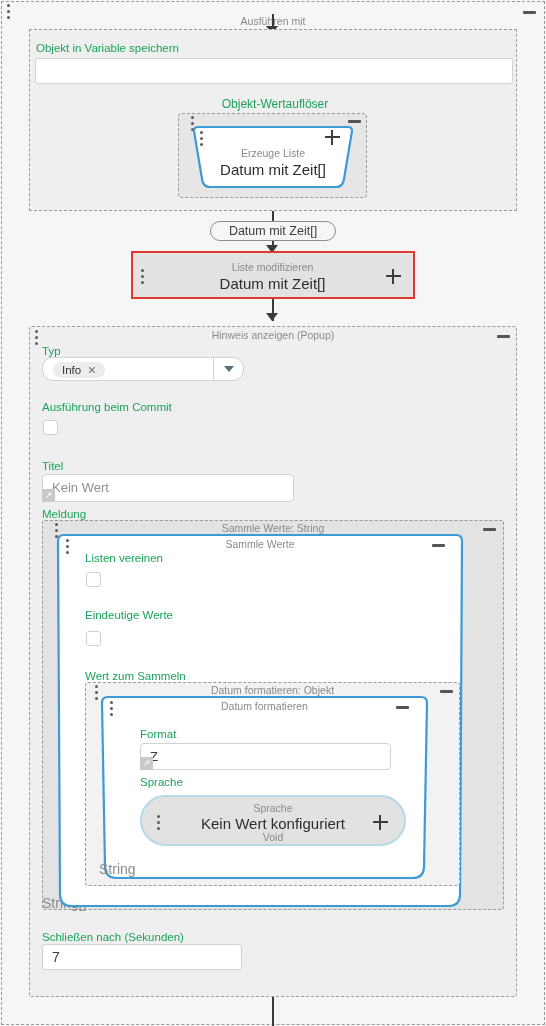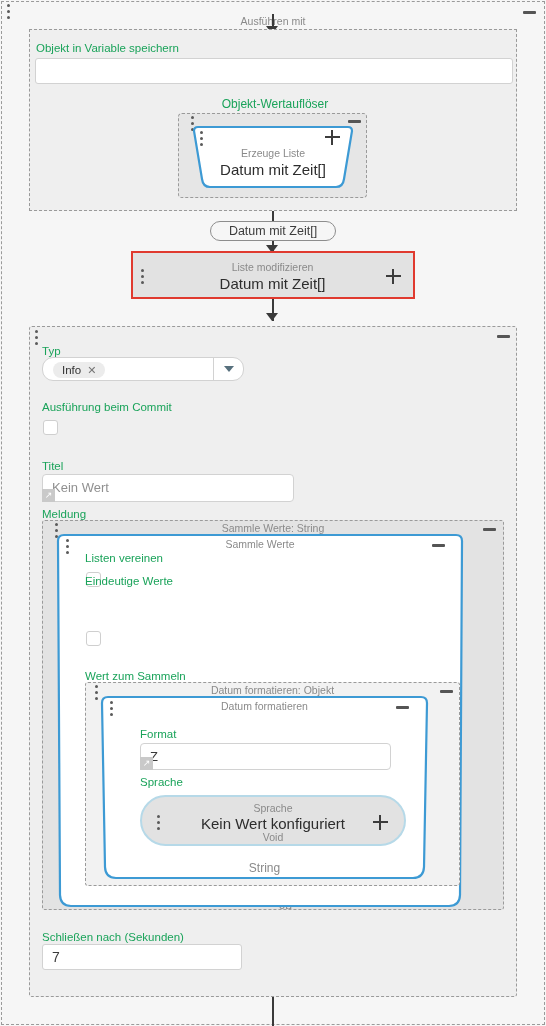--- a/index.html
+++ b/index.html
@@ -181,22 +181,21 @@
   .sect-label {
     position: absolute;
     color: #1aa35a;
     font-size: 12px;
     text-align: center;
     white-space: nowrap;
   }
   .footer-type {
     position: absolute;
     color: #8a8a8a;
-    font-size: 12px;
-    text-align: center;
+    font-size: 14px;
     width: 100%;
     left: 0;
   }
 </style>
 </head>
 <body>
 
 <div id="root">
 
   <div class="panel none" style="left:1px; top:1px; width:544px; height:1024px; border-style:dashed;"></div>
@@ -260,20 +259,21 @@
 
   <div class="conn" style="left:272px; top:299px; height:22px;"></div>
   <div class="arrowhead" style="left:266px; top:313px;"></div>
 
   <div class="panel lite" style="left:29px; top:326px; width:488px; height:671px; border-radius:3px;"></div>
   <div class="dots" style="left:35px; top:330px;">
     <i></i>
       <i></i>
       <i></i>
   </div>
+  <div class="hdr-title" style="position:absolute; left:29px; top:328px; width:488px;">Hinweis anzeigen (Popup)</div>
   <div class="minus" style="left:497px; top:335px;"></div>
 
   <div class="lbl-green" style="position:absolute; left:42px; top:344px;">Typ</div>
   <div style="position:absolute; left:42px; top:357px; width:202px; height:24px; background:#fff; border:1px solid #d2d2d2; border-radius:11px; box-sizing:border-box;">
     <div style="position:absolute; left:10px; top:4px; height:16px; background:#ececec; border-radius:9px; padding:0 9px; display:flex; align-items:center; gap:6px;">
       <span style="font-size:11.5px; color:#333;">Info</span>
       <span style="font-size:11px; color:#777; line-height:11px;">✕</span>
     </div>
     <div style="position:absolute; right:0; top:0; width:30px; height:22px; border-left:1px solid #d2d2d2; box-sizing:border-box;">
       <span style="position:absolute; left:10px; top:8px; width:0; height:0; border-left:5px solid transparent; border-right:5px solid transparent; border-top:6px solid #57707d;"></span>
@@ -310,21 +310,21 @@
         <i></i>
         <i></i>
     </div>
     <div class="hdr-title" style="position:absolute; left:0; top:5px; width:410px;">Sammle Werte</div>
     <div class="minus" style="left:377px; top:12px;"></div>
   </div>
 
   <div class="lbl-green" style="position:absolute; left:85px; top:551px;">Listen vereinen</div>
   <div class="checkbox" style="left:86px; top:572px;"></div>
 
-  <div class="lbl-green" style="position:absolute; left:85px; top:574px;">Eindeutige Werte</div>
+  <div class="lbl-green" style="position:absolute; left:85px; top:608px;">Eindeutige Werte</div>
   <div class="checkbox" style="left:86px; top:631px;"></div>
 
   <div class="lbl-green" style="position:absolute; left:85px; top:669px;">Wert zum Sammeln</div>
 
   <div class="panel lite2" style="left:85px; top:682px; width:375px; height:204px; border-radius:3px;"></div>
   <div class="dots" style="left:95px; top:685px;">
     <i></i>
       <i></i>
       <i></i>
   </div>

